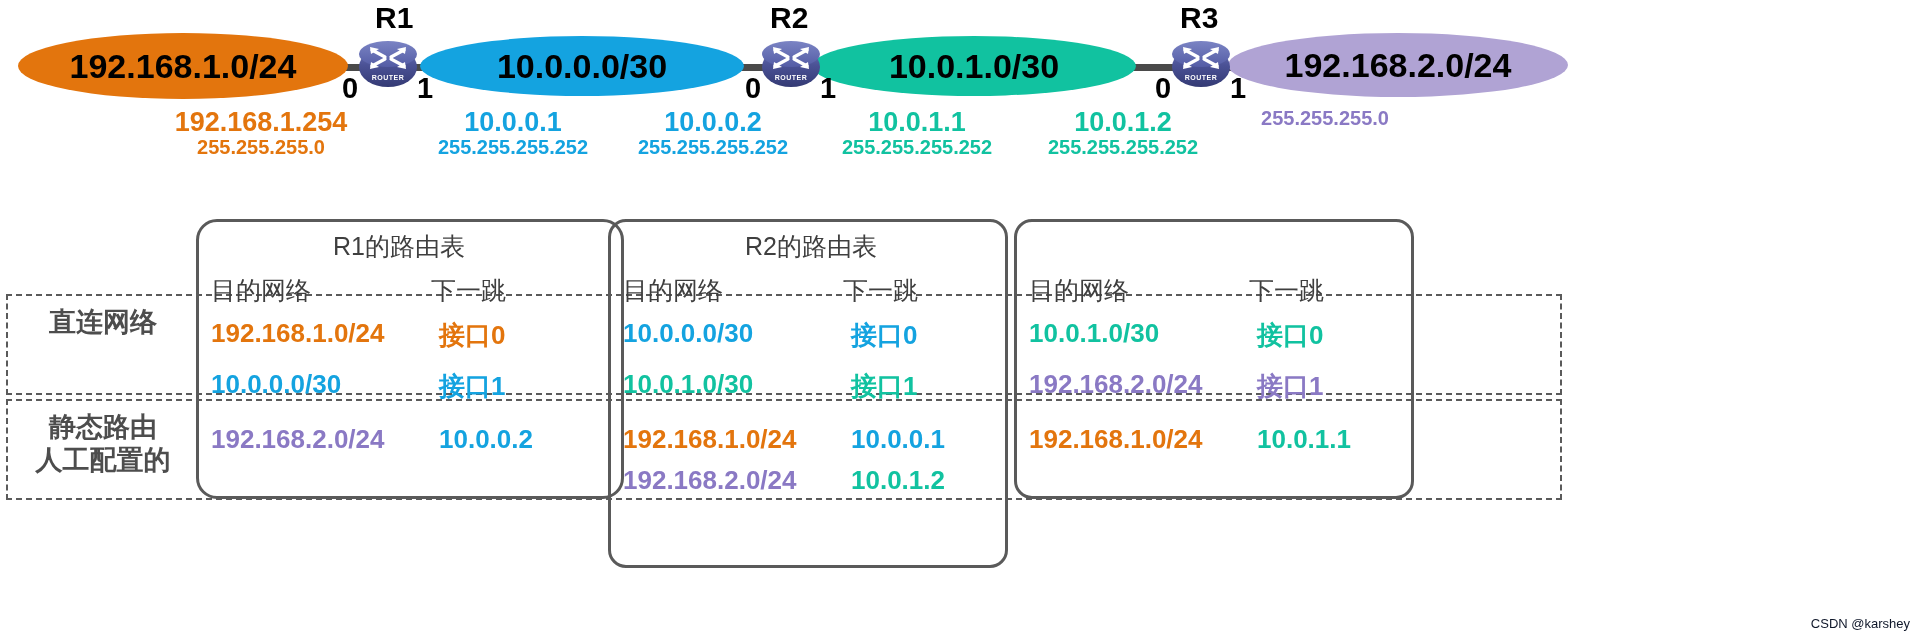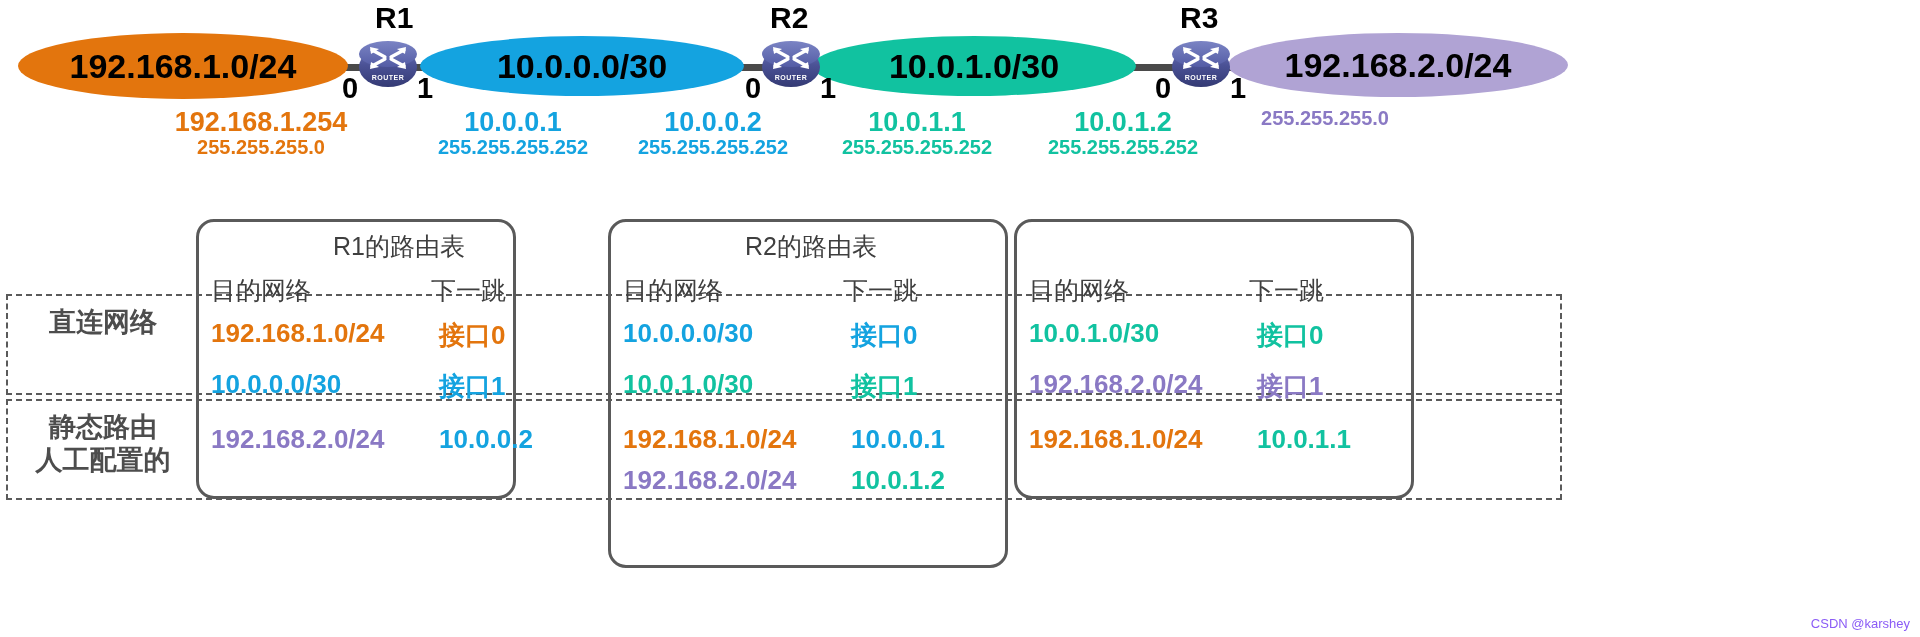--- a/index.html
+++ b/index.html
@@ -33,21 +33,21 @@
   
   .catrow{position:absolute;border:2px dashed #5a5a5a;box-sizing:border-box;}
   .catlabel{position:absolute;text-align:center;font-size:27px;font-weight:bold;color:#4d4d4d;line-height:1.22;}
 
   
   .card{position:absolute;border:3px solid #5a5a5a;border-radius:18px;box-sizing:border-box;background:transparent;}
   .card-title{position:absolute;font-size:25px;font-weight:normal;color:#3f3f3f;text-align:center;white-space:nowrap;}
   .colhead{position:absolute;font-size:25px;color:#3f3f3f;font-weight:normal;white-space:nowrap;}
   .cell{position:absolute;font-size:26px;font-weight:bold;white-space:nowrap;}
 
-  .watermark{position:absolute;right:10px;bottom:6px;font-size:13px;color:#8b5cf6;}
+  .watermark{position:absolute;right:10px;bottom:6px;font-size:13px;color:#0f172a;}
 </style>
 </head>
 <body>
 
 <div class="stage">
 
   <div class="topology">
 
     <div class="link" style="left:330px;width:46px;"></div>
     <div class="link" style="left:400px;width:46px;"></div>
@@ -170,21 +170,21 @@
   <div class="catrow" style="left:6px;top:399px;width:1556px;height:101px;"></div>
 
   <div class="catlabel" style="left:14px;top:306px;width:178px;">
     <div>直连网络</div>
   </div>
   <div class="catlabel" style="left:14px;top:411px;width:178px;">
     <div>静态路由</div>
     <div>人工配置的</div>
   </div>
 
-  <div class="card" style="left:196px;top:219px;width:320px;height:280px;">
+  <div class="card" style="left:196px;top:219px;width:428px;height:280px;border-radius:21px;">
     <div class="card-title" style="left:0;top:8px;width:400px;">R1的路由表</div>
     <div class="colhead" style="left:12px;top:52px;">目的网络</div>
     <div class="colhead" style="left:232px;top:52px;">下一跳</div>
 
     <div class="cell" style="left:12px;top:96px;color:#e3750d;">192.168.1.0/24</div>
     <div class="cell" style="left:240px;top:96px;color:#e3750d;">接口0</div>
 
     <div class="cell" style="left:12px;top:147px;color:#14a3e0;">10.0.0.0/30</div>
     <div class="cell" style="left:240px;top:147px;color:#14a3e0;">接口1</div>
 

